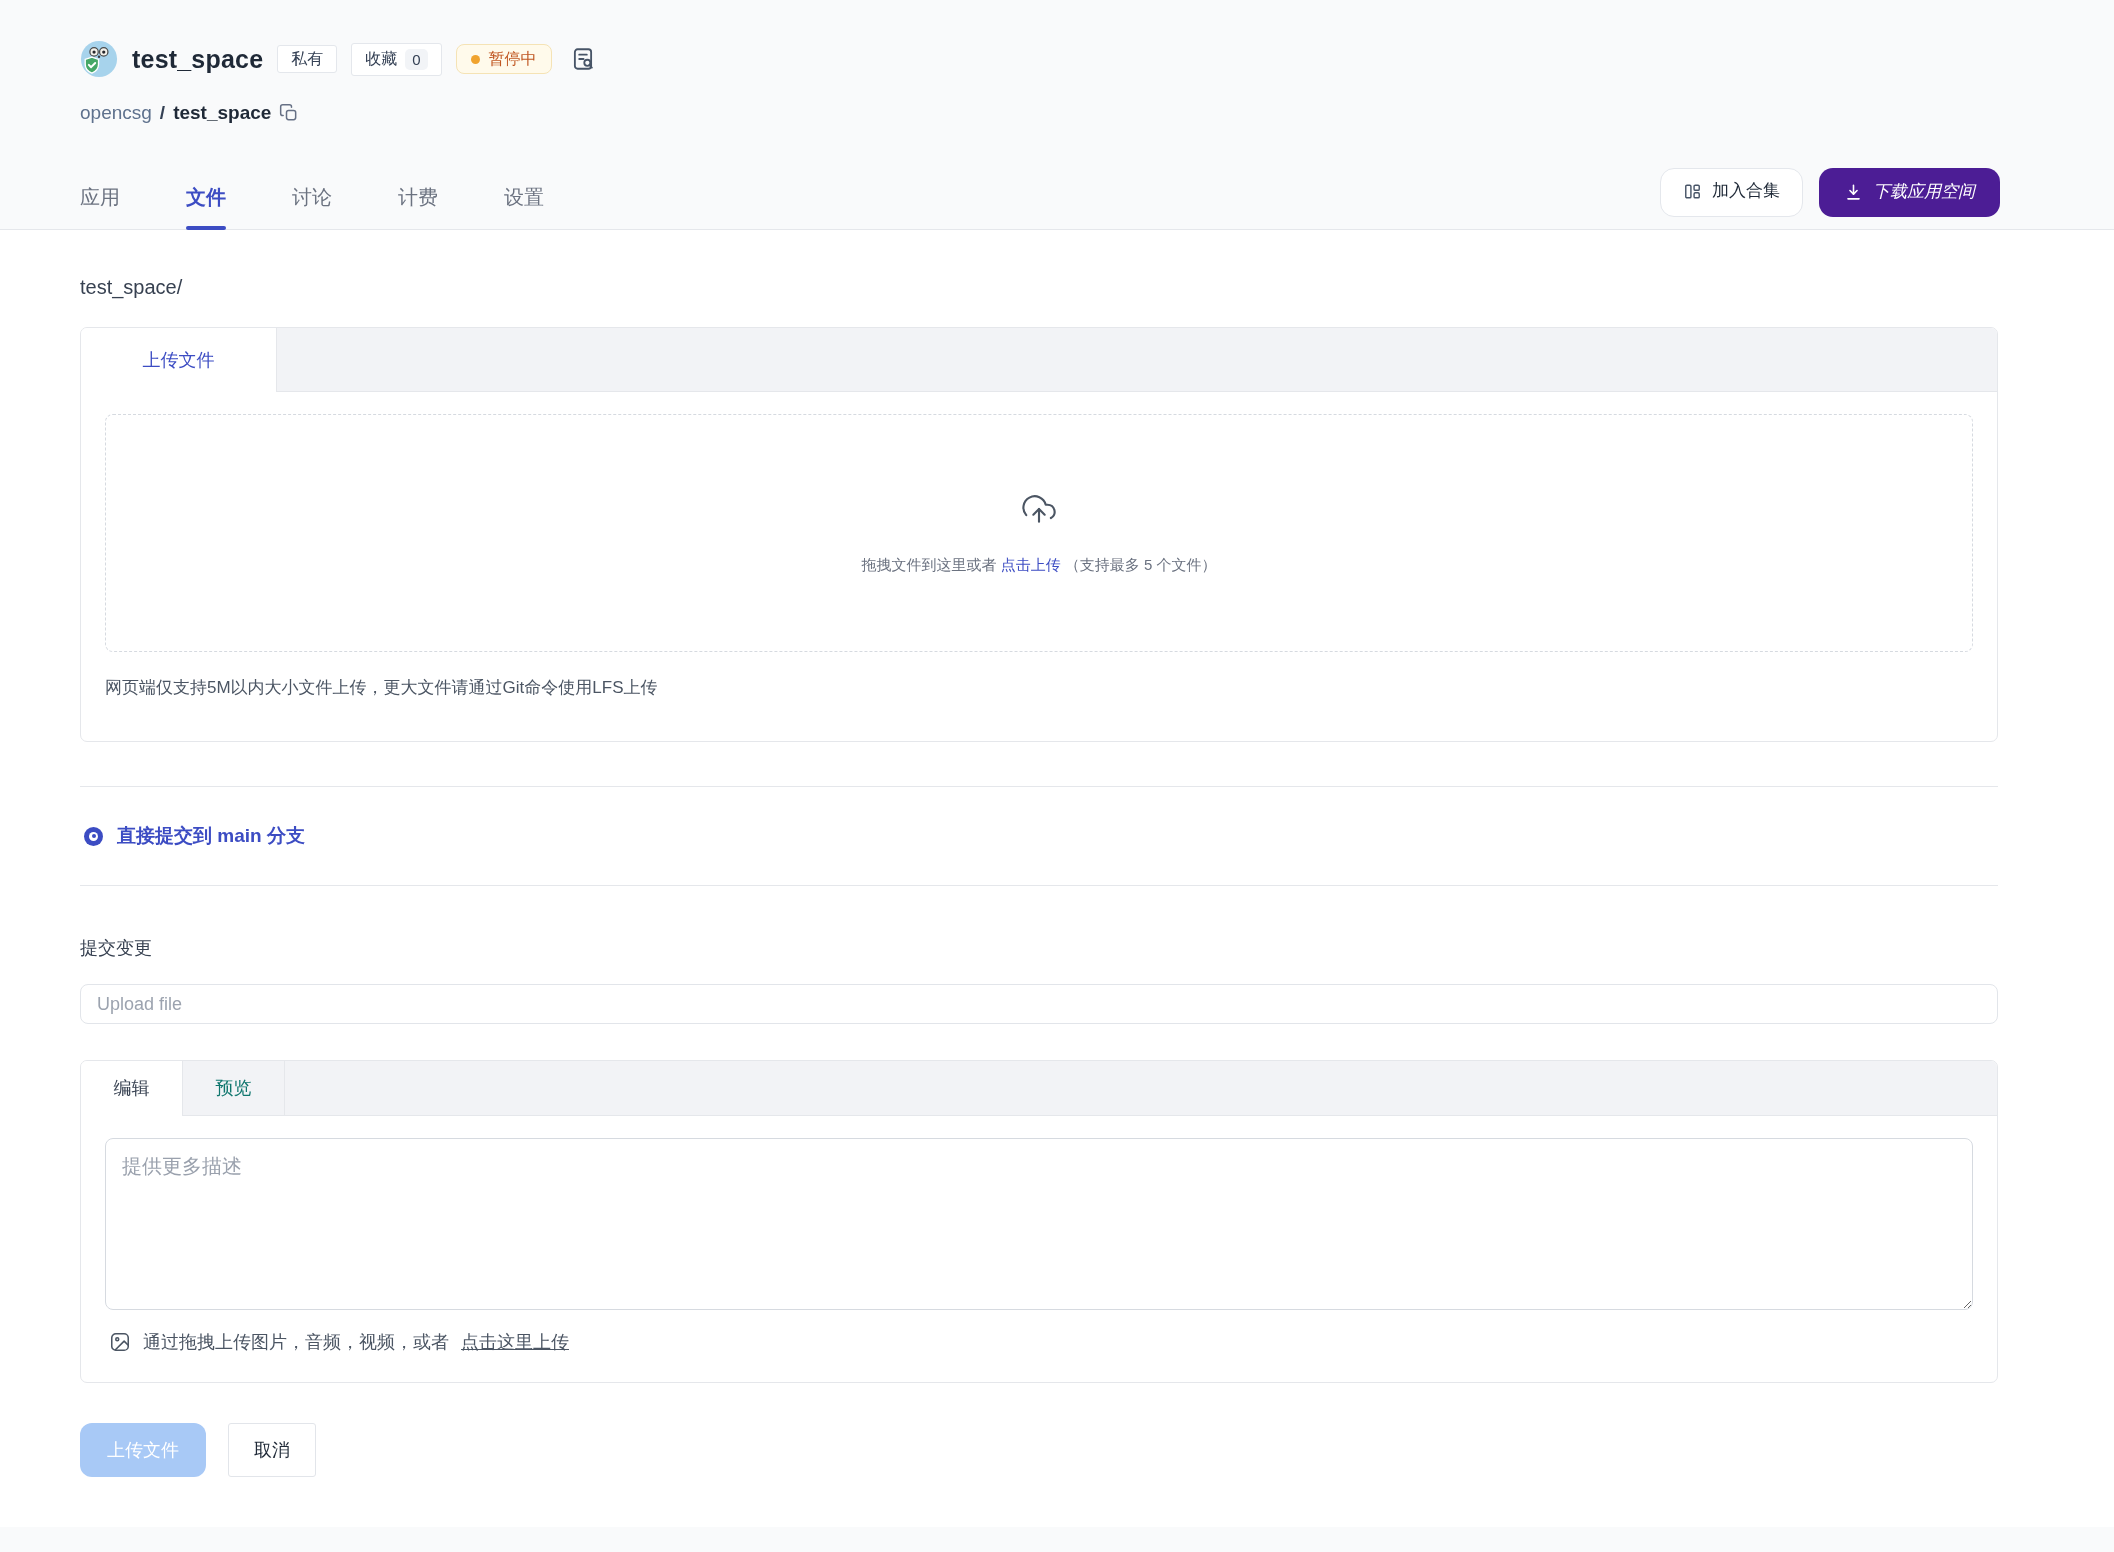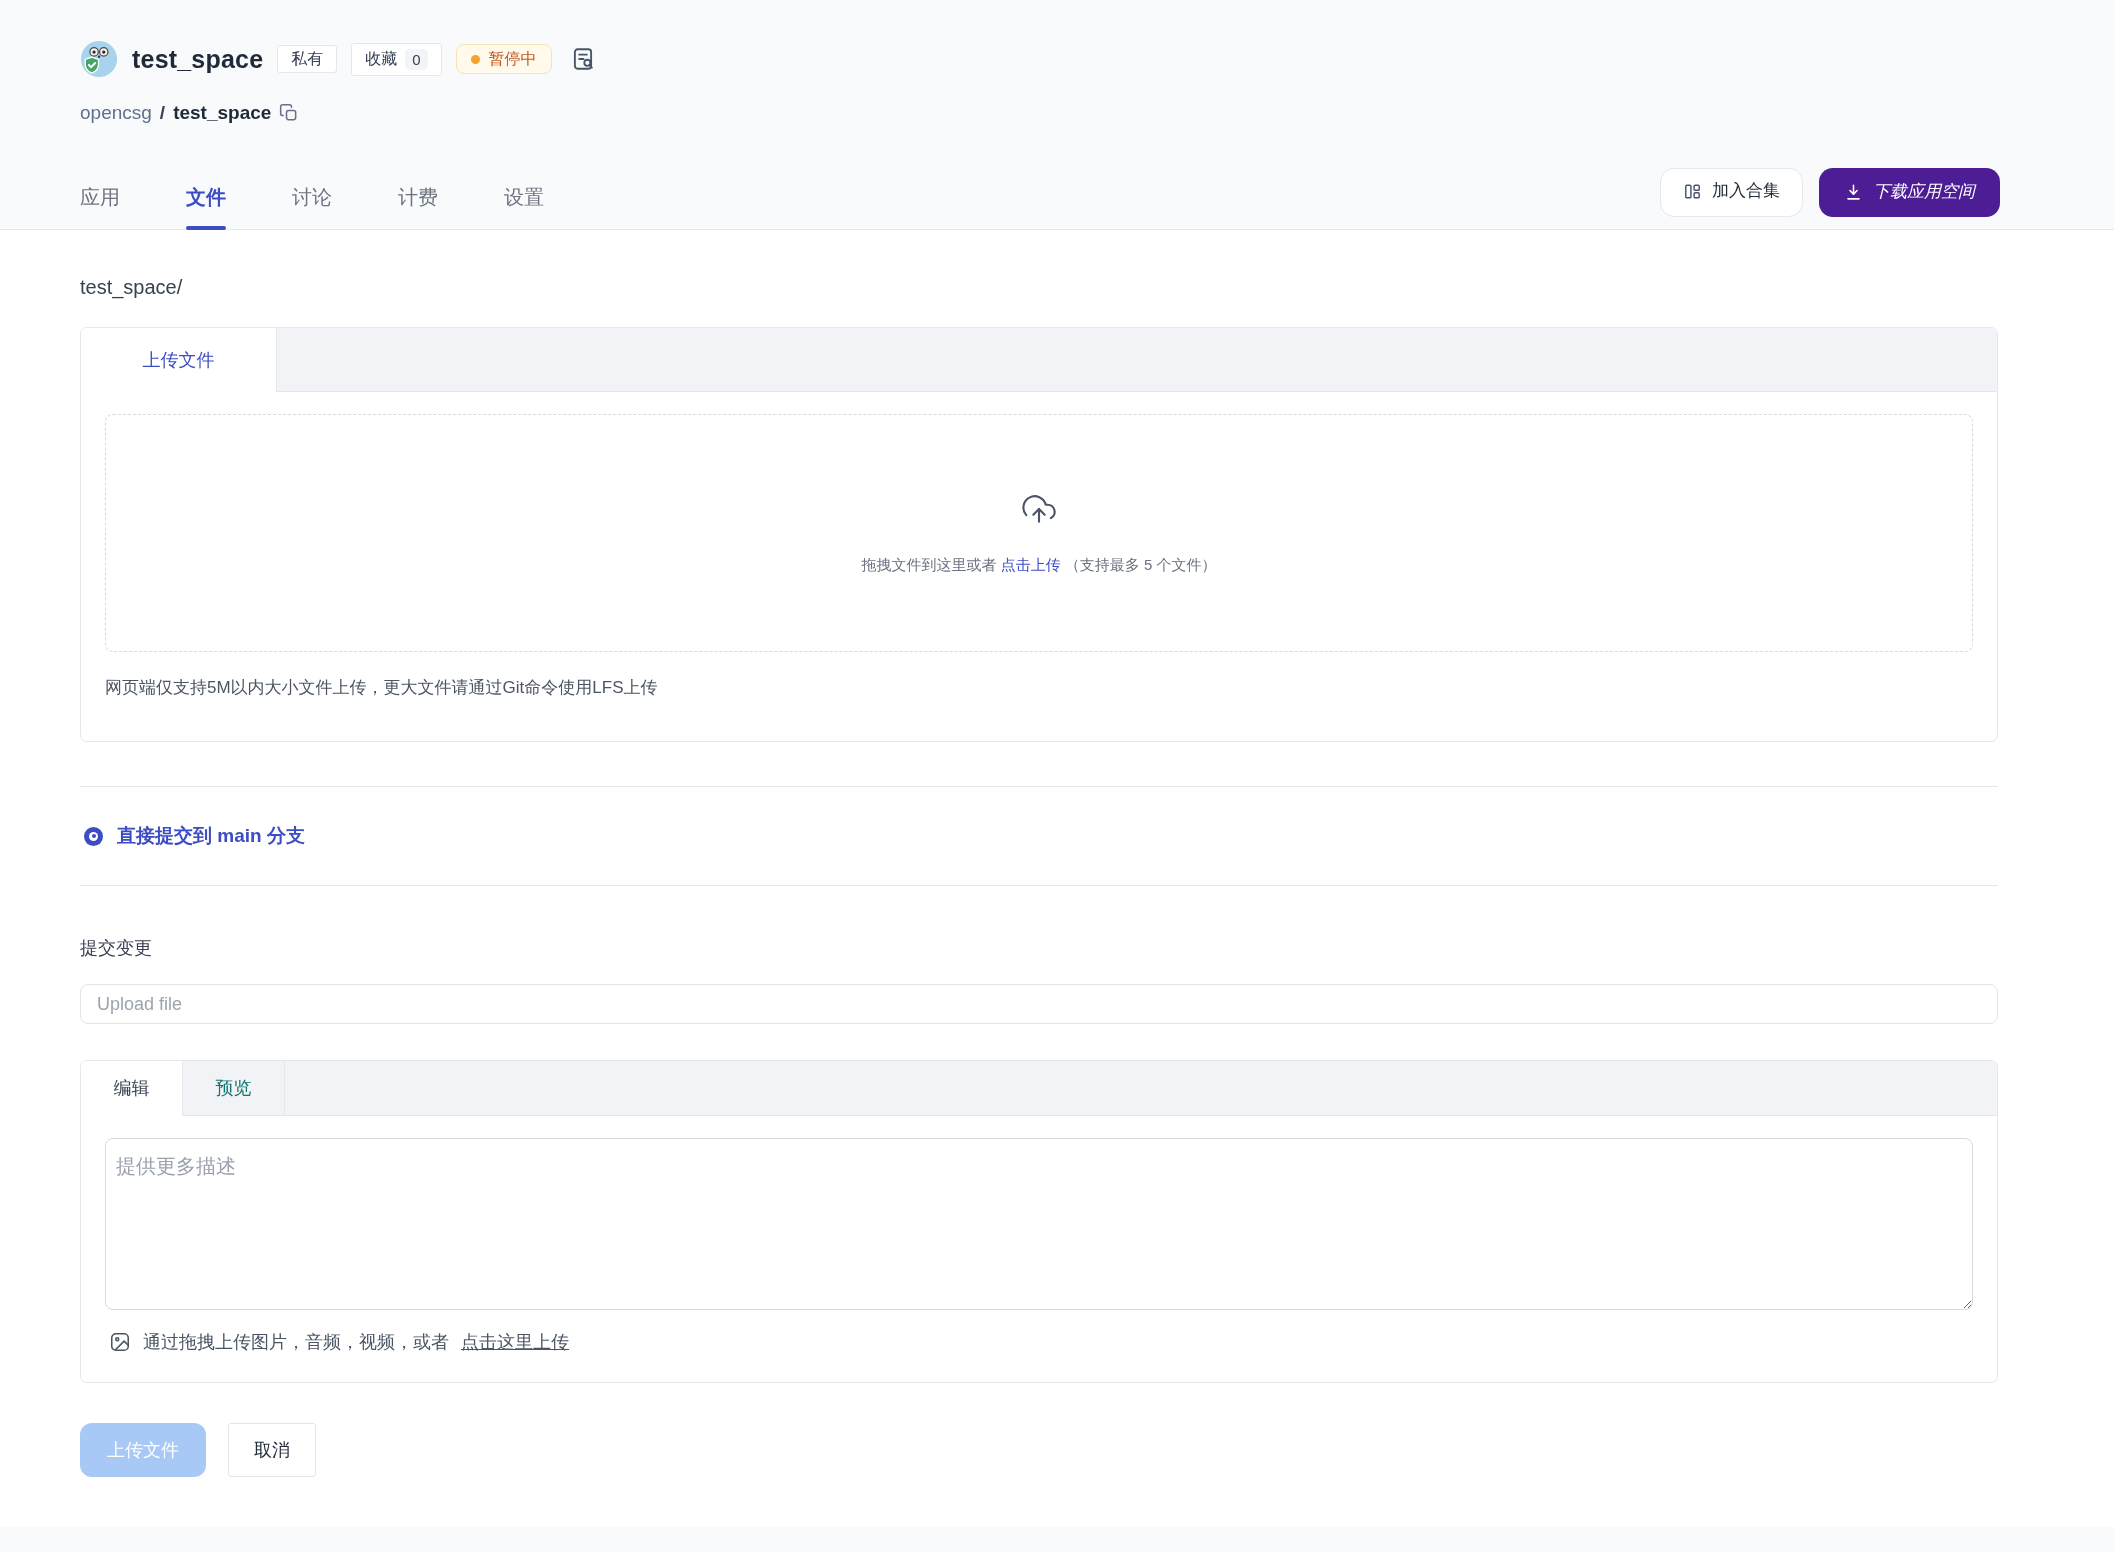--- a/index.html
+++ b/index.html
@@ -114,21 +114,21 @@
     border-radius: 8px; padding: 0 16px; font-size: 18px; color: #1F2937;
     outline: none; font-family: "Liberation Sans", sans-serif; background: #FFFFFF;
   }
   .commit-input::placeholder { color: #9CA3AF; }
   .editor-panel { margin-top: 36px; border: 1px solid #E5E7EB; border-radius: 7px; overflow: hidden; background: #fff; }
   .editor-tab { width: 102px; font-size: 18px; padding: 15px 0; }
   .editor-tab.active { color: #374151; font-weight: 500; }
   .editor-body { padding: 22px 24px 18px 24px; }
   .editor-textarea {
     width: 100%; height: 172px; border: 1px solid #D6DAE0; border-radius: 8px;
-    padding: 14px 10px; font-size: 20px; color: #1F2937; resize: vertical;
+    padding: 14px 16px; font-size: 20px; color: #1F2937; resize: vertical;
     outline: none; font-family: "Liberation Sans", sans-serif;
   }
   .editor-textarea::placeholder { color: #9AA1AD; }
   .editor-hint {
     display: flex; align-items: center; gap: 12px; margin: 16px 0 10px 4px;
     font-size: 18px; color: #4B5563;
   }
   .editor-hint .link { color: #4B5563; text-decoration: underline; cursor: pointer; }
   .hint-icon { color: #4B5563; display: inline-flex; }
   .form-actions { display: flex; gap: 22px; margin-top: 40px; }

